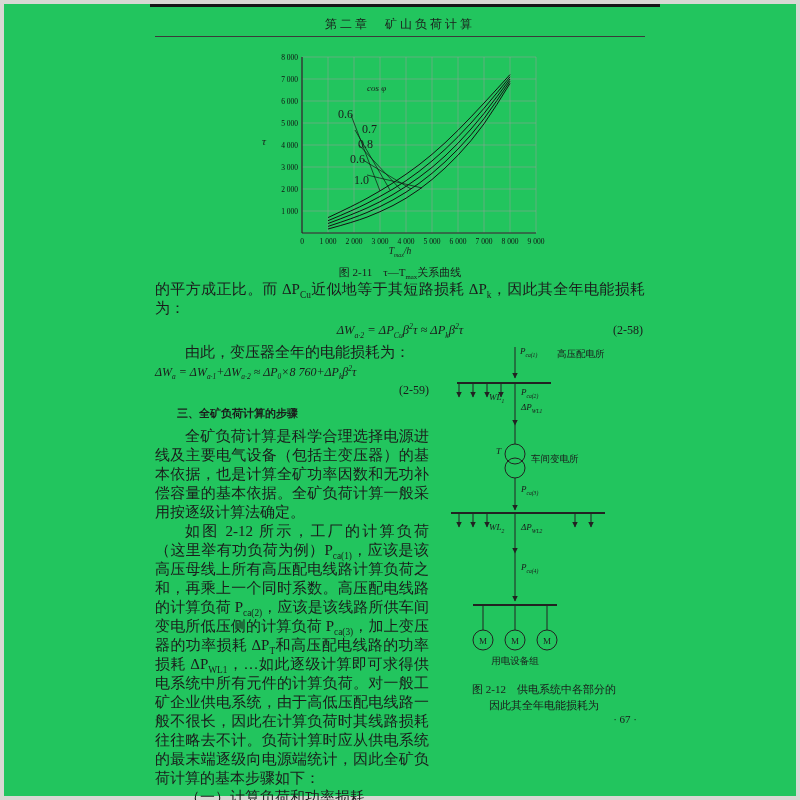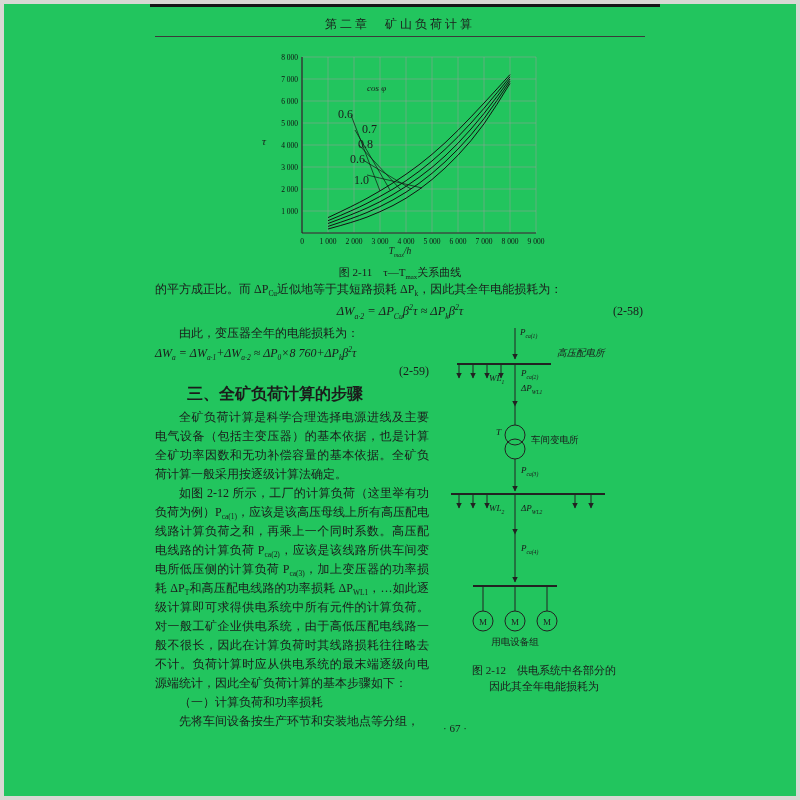--- a/index.html
+++ b/index.html
@@ -14,39 +14,39 @@
 
   .chart-block { margin-top:10px; }
   .chart-wrap { position:relative; width:300px; height:216px; margin:0 auto; }
   #chart-svg { position:absolute; left:0; top:0; }
   .ylab { position:absolute; left:12px; top:88px; font-style:italic; font-size:11px; }
   .coslab { position:absolute; left:82px; top:36px; font-size:9px; font-style:italic;margin-left:35px; }
   .clab { position:absolute; font-size:12px; }
   .xlab { position:absolute; left:0; right:0; top:199px; text-align:center; font-size:9.5px; font-style:italic; }
   .fig-caption { text-align:center; font-size:11px; margin-top:2px; line-height:15px; }
 
-  .body-text { font-size:12px; line-height:19px; text-align:justify; }
+  .body-text { font-size:15px; line-height:19px; text-align:justify; }
   .indent { text-indent:2em; }
   .eq-row { position:relative; height:22px; line-height:22px; margin-top:1px; }
   .eq-row .formula { display:block; text-align:center; font-style:italic; font-size:12.5px; }
   .eq-num { position:absolute; right:2px; top:0; font-style:normal; font-size:12px; }
 
   .two-col { display:flex; margin-top:2px; }
   .col-left { width:274px; }
   .col-right { width:216px; padding-left:14px; }
   .formula-line { font-style:italic; font-size:12px; line-height:20px; white-space:nowrap; }
   .eq-num-line { text-align:right; font-size:12px; line-height:16px; }
-  .sec-heading { font-size:16px; font-weight:bold; line-height:24px; text-indent:2em; margin:3px 0 2px 0; }
+  .sec-heading { font-size:11px; font-weight:bold; line-height:24px; text-indent:2em; margin:3px 0 2px 0; }
 
   .diagram { position:relative; width:200px; height:336px; }
   .dlab { position:absolute; font-size:9px; white-space:nowrap; line-height:11px; }
   .dlab.cn { font-size:9.5px; font-style:normal; }
   .dlab.math { font-style:italic; }
   .fig-caption2 { text-align:center; font-size:11px; line-height:16px; margin-top:2px; }
-  .page-num { font-size:11px; margin-top:28px; padding-right:8px; }
+  .page-num { text-align:right; font-size:11px; margin-top:0; padding-right:8px; }
 
   sub, sup { font-size:0.62em; line-height:0; }
 </style>
 </head>
 <body>
 
 <div class="page">
   <div class="top-edge"></div>
   <div class="content">
 
@@ -182,21 +182,21 @@
               <line x1="104" y1="262" x2="104" y2="287"></line>
               <circle cx="40" cy="297" r="10"></circle>
               <circle cx="72" cy="297" r="10"></circle>
               <circle cx="104" cy="297" r="10"></circle>
             </g>
             <text x="40" y="300.5" text-anchor="middle" font-size="9" fill="#222">M</text>
             <text x="72" y="300.5" text-anchor="middle" font-size="9" fill="#222">M</text>
             <text x="104" y="300.5" text-anchor="middle" font-size="9" fill="#222">M</text>
           </svg>
           <div class="dlab math" style="left:77px;top:3px;">P<sub>ca(1)</sub></div>
-          <div class="dlab cn" style="left:114px;top:24px;font-style:italic;">高压配电所</div>
+          <div class="dlab cn" style="left:114px;top:6px;">高压配电所</div>
           <div class="dlab math" style="left:46px;top:49px;">WL<sub>1</sub></div>
           <div class="dlab math" style="left:78px;top:44px;">P<sub>ca(2)</sub></div>
           <div class="dlab math" style="left:78px;top:59px;">ΔP<sub>WL1</sub></div>
           <div class="dlab math" style="left:53px;top:103px;">T</div>
           <div class="dlab cn" style="left:88px;top:111px;">车间变电所</div>
           <div class="dlab math" style="left:78px;top:141px;">P<sub>ca(3)</sub></div>
           <div class="dlab math" style="left:46px;top:179px;">WL<sub>2</sub></div>
           <div class="dlab math" style="left:78px;top:179px;">ΔP<sub>WL2</sub></div>
           <div class="dlab math" style="left:78px;top:219px;">P<sub>ca(4)</sub></div>
           <div class="dlab cn" style="left:22px;top:313px;width:100px;text-align:center;">用电设备组</div>

